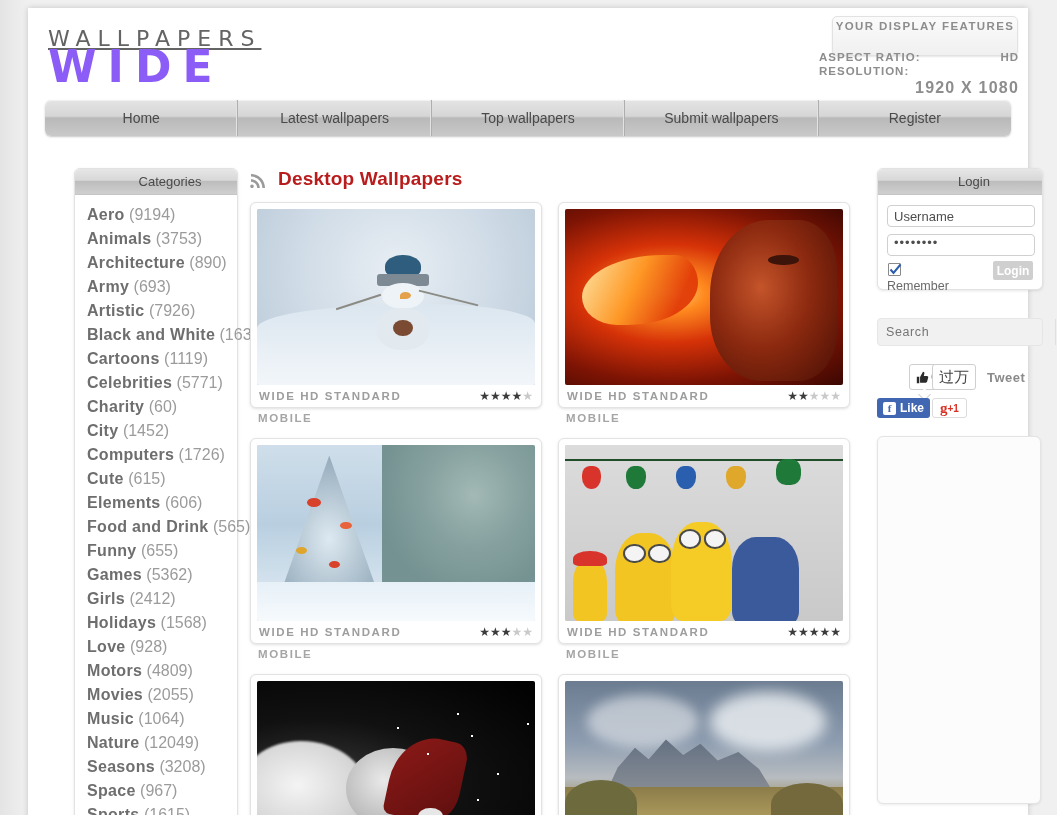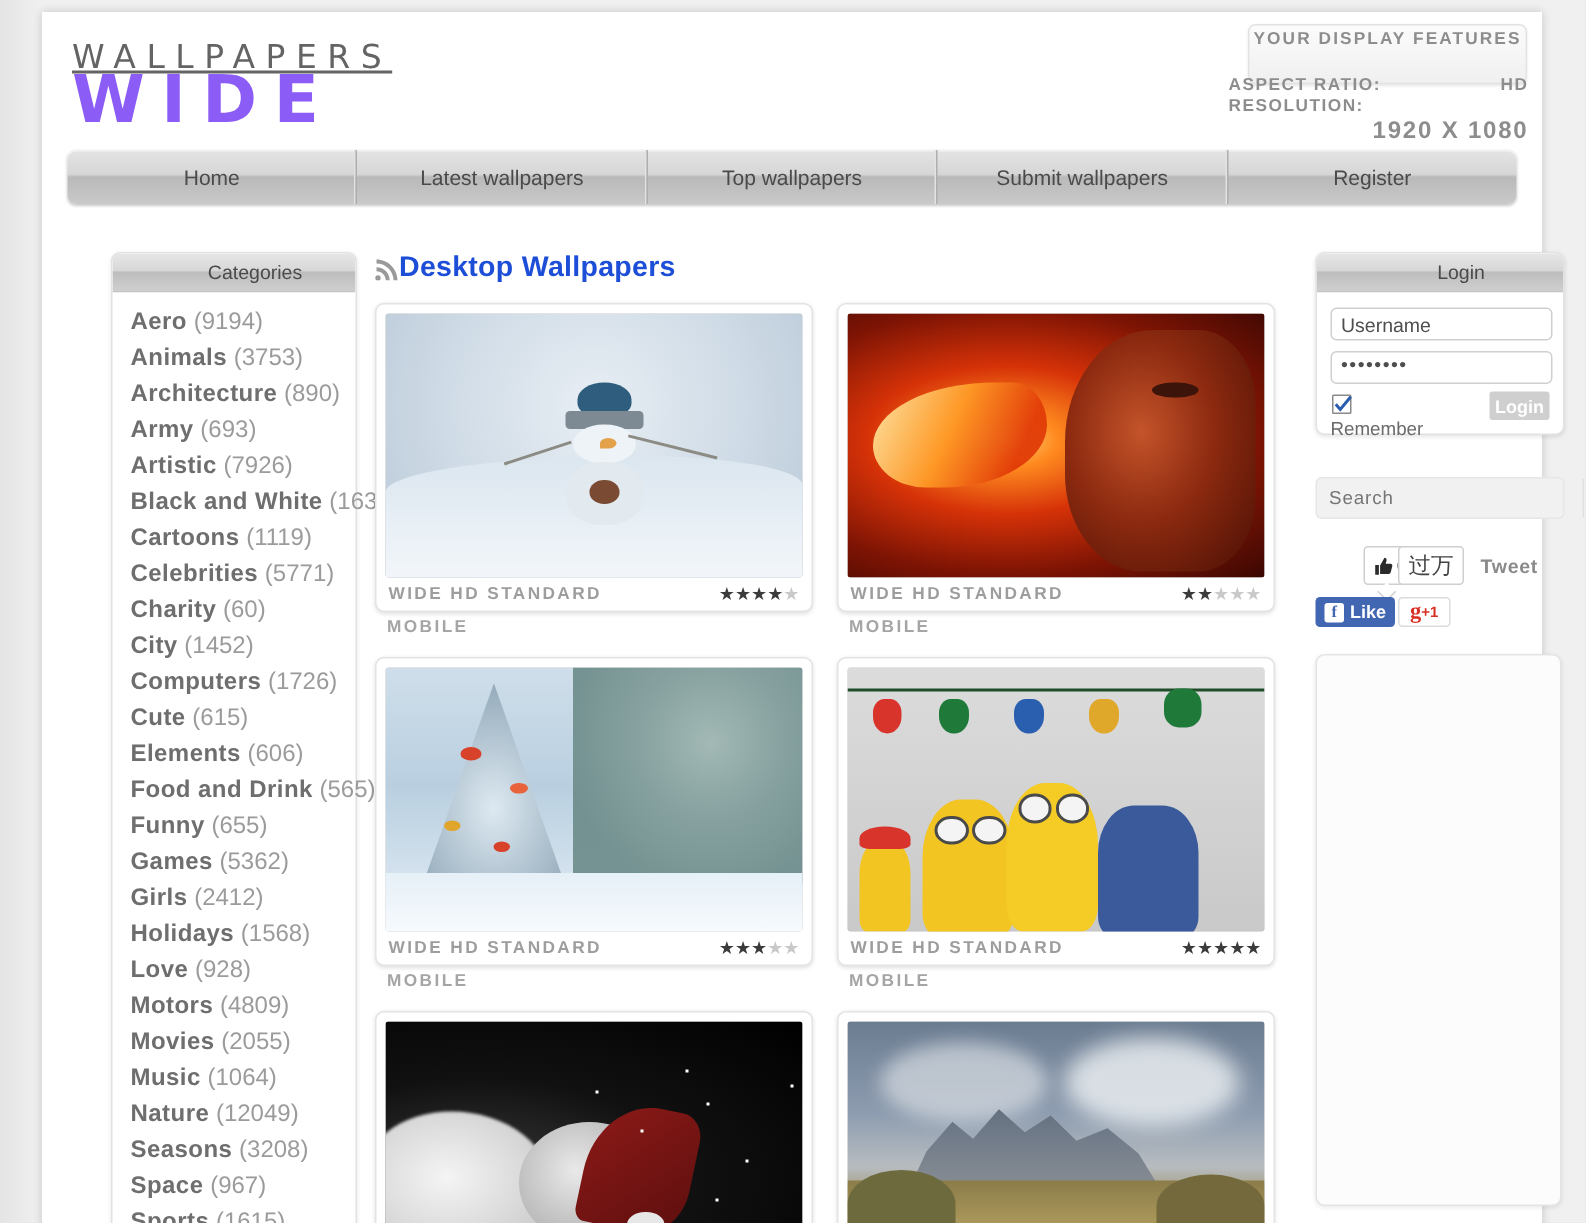--- a/index.html
+++ b/index.html
@@ -91,22 +91,22 @@
   .cat-item{
     padding:2px 12px; font-size:16px; line-height:20px; cursor:pointer;
     white-space:nowrap;
   }
   .cat-name{ color:#6e6e6e; font-weight:bold; letter-spacing:0.3px; }
   .cat-count{ color:#9b9b9b; font-weight:normal; }
 
   
   .main{ position:absolute; left:222px; top:160px; width:615px; }
   .main-title{
-    display:flex; align-items:center; gap:0;
-    font-size:19px; font-weight:bold; color:#1d4ed8; letter-spacing:0.2px;
+    display:flex; align-items:center; gap:12px;
+    font-size:19px; font-weight:bold; color:#b91c1c; letter-spacing:0.2px;
     margin-bottom:12px;
   }
   .rss-icon{ width:16px; height:16px; display:block; }
   .grid{ display:flex; flex-wrap:wrap; gap:14px 16px; }
   .thumb{
     width:292px;
     background:#fff; border:1px solid #e3e3e3; border-radius:6px;
     box-shadow:0 1px 3px rgba(0,0,0,0.13);
     padding:6px 6px 0 6px; cursor:pointer;
   }

